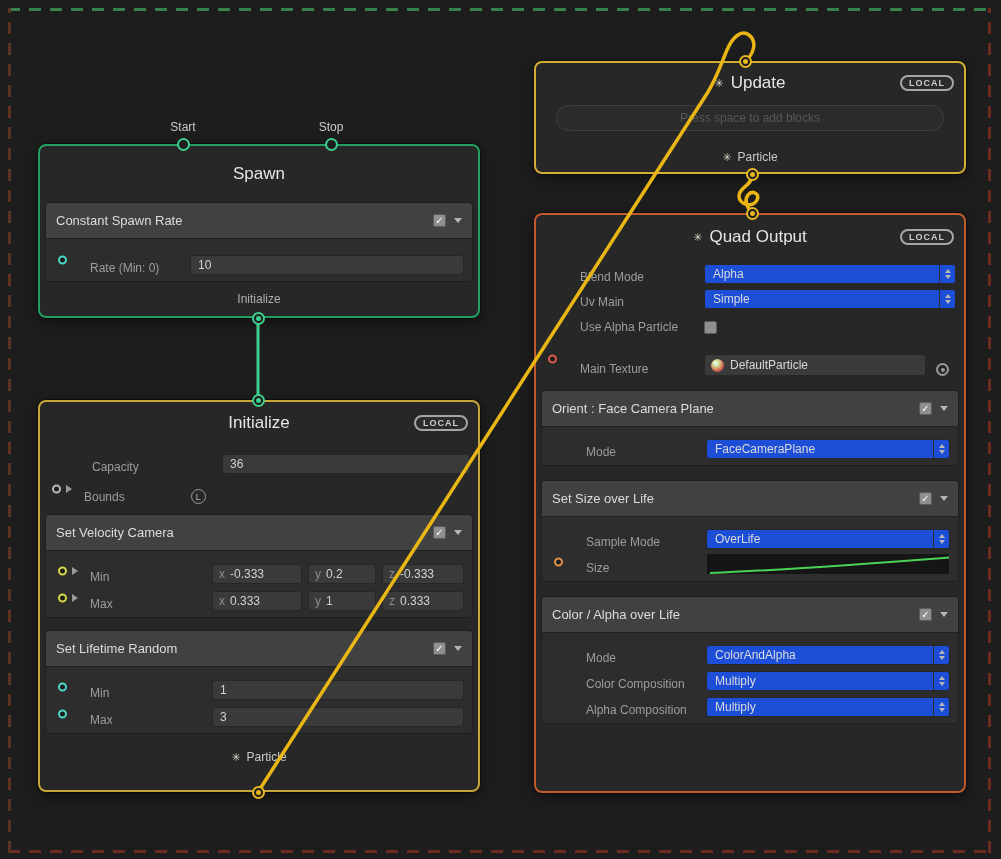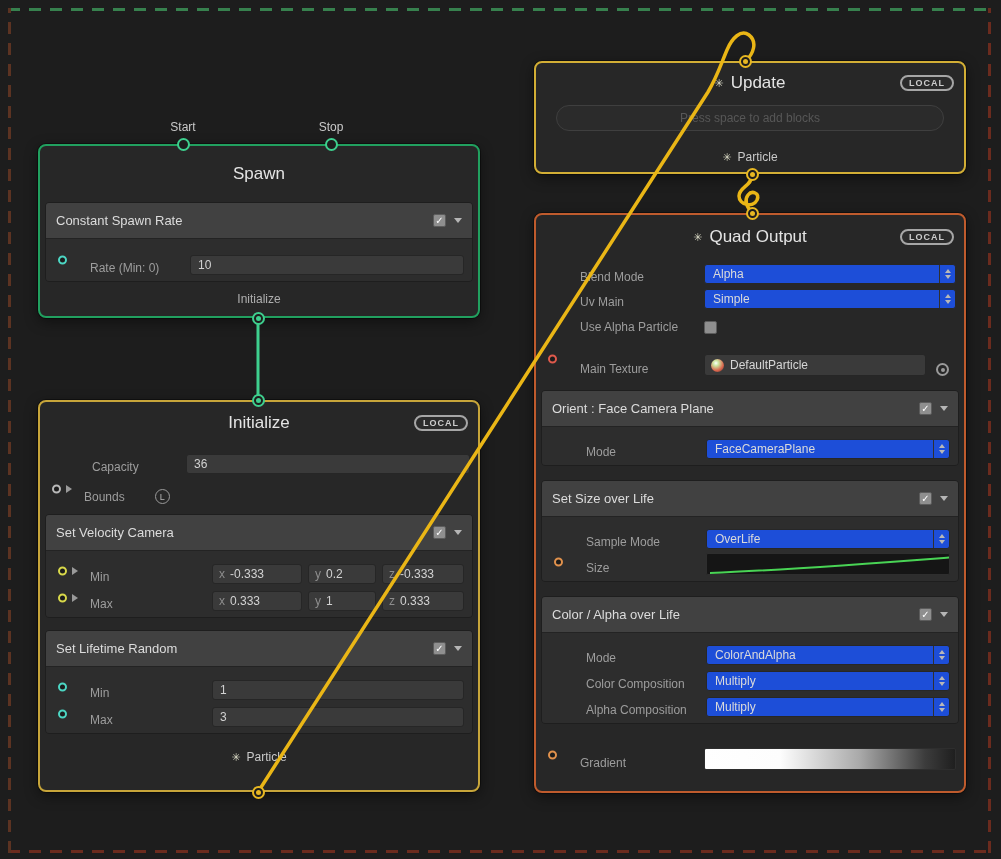--- a/index.html
+++ b/index.html
@@ -98,21 +98,21 @@
 
   
   #node-spawn { left:38px; top:144px; width:442px; height:174px; }
   #node-spawn .node-title { height:56px; }
   #node-spawn .node-footer { bottom:10px; color:#aeaeae; }
   #node-spawn .row { height:30px; }
 
   
   #node-init { left:38px; top:400px; width:442px; height:392px; }
   #node-init .node-title { height:42px; }
-  #node-init .prop-row { height:30px; }
+  #node-init .prop-row { height:30px;gap:36px; }
   #node-init .block { margin-top:10px; }
   #node-init .block + .block { margin-top:12px; }
   #node-init .rows .row { height:27px; }
   #node-init .node-footer { bottom:26px; }
   .vfields { display:flex; gap:6px; }
   .vf-x { width:90px; } .vf-y { width:68px; } .vf-z { width:82px; }
 
   
   #node-update { left:534px; top:61px; width:432px; height:113px; }
   #node-update .node-title { height:40px; }
@@ -428,25 +428,20 @@
             <span class="dd-text">Multiply</span>
             <span class="dd-arrows">
                 <i class="up"></i>
                 <i class="dn"></i>
               </span>
           </span>
         </div>
       </div>
     </div>
 
-    <div class="row grad-row">
-      <span class="row-port pc-orange"></span>
-      <span class="row-label ml36 w124">Gradient</span>
-      <span class="grad-box"></span>
-    </div>
   </div>
 
   <svg class="edges" width="1001" height="859">
     <path d="M 258 318 L 258 400" fill="none" stroke-width="3" stroke-linecap="round" stroke="#3ecf8e"></path>
     <path d="M 258 792 L 708 92 C 717 77 721 64 727 50 C 732 38 741 29 749 35 C 758 42 753 54 746 61" fill="none" stroke-width="3.5" stroke-linecap="round" stroke="#eab616"></path>
     <path d="M 752 175 C 752 186 739 187 739 196 C 739 205 753 208 757 200 C 760 193 752 190 748 195 C 744 200 747 207 752 213" fill="none" stroke-width="3.5" stroke-linecap="round" stroke="#eab616"></path>
   </svg>
 
   <div class="port port-green" style="left:177px; top:138px;"></div>
   <div class="port port-green" style="left:325px; top:138px;"></div>

